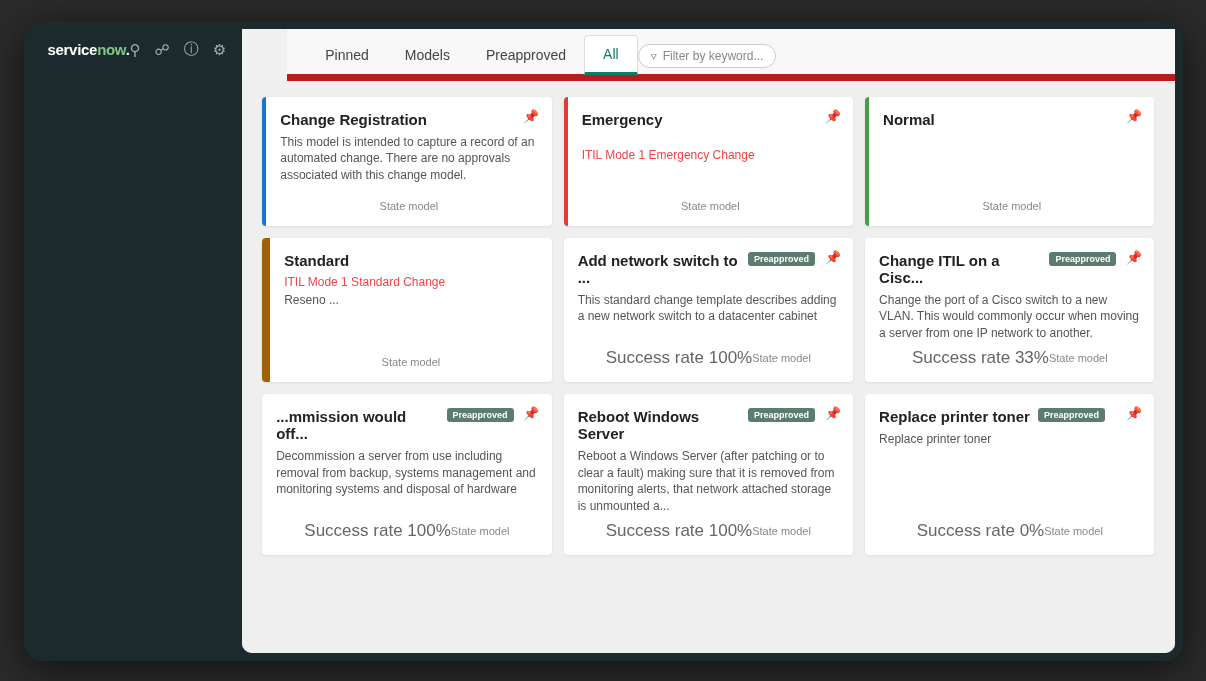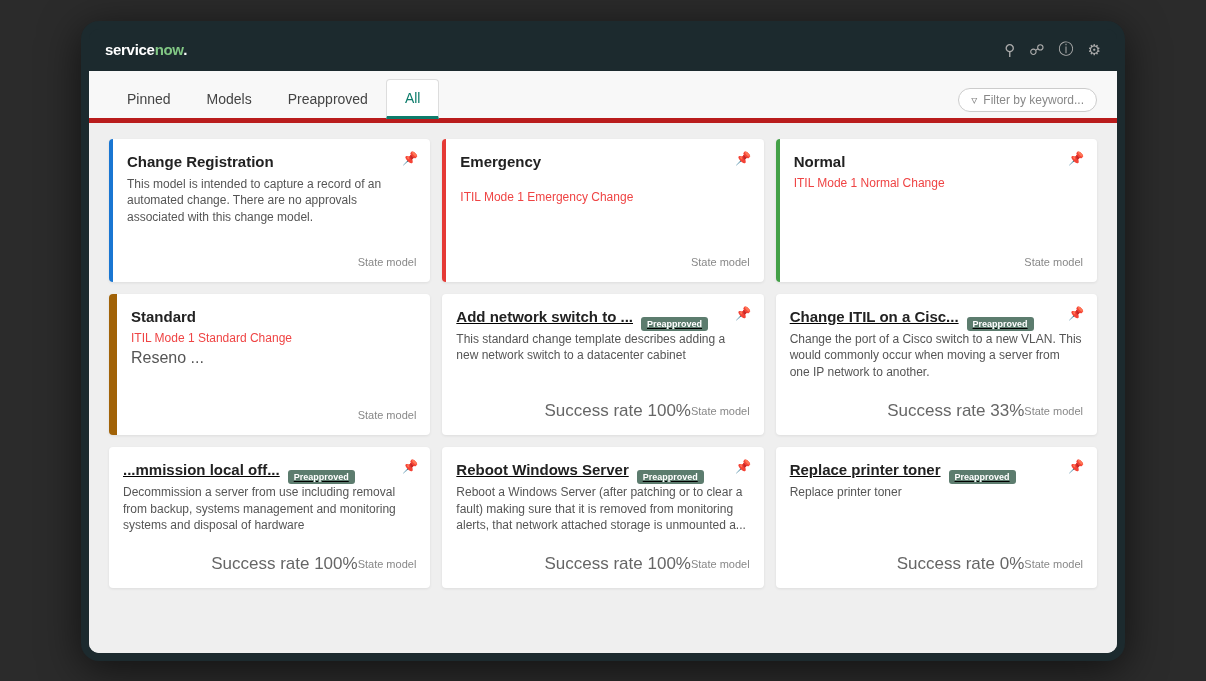--- a/index.html
+++ b/index.html
@@ -5,28 +5,28 @@
     * { box-sizing: border-box; margin: 0; padding: 0; }
     body {
       background: #2b2b2b;
       display: flex;
       align-items: center;
       justify-content: center;
       min-height: 100vh;
       font-family: -apple-system, BlinkMacSystemFont, 'Segoe UI', Arial, sans-serif;
     }
     .device-frame {
-      width: 1044px;
+      width: 1159px;
       height: 640px;
       background: #1c2a2e;
       border-radius: 18px;
       padding: 8px;
       box-shadow: 0 8px 40px rgba(0,0,0,0.6);
       display: flex;
-      flex-direction: column;
+      flex-direction: row;
     }
     .topbar {
       background: #1c2a2e;
       height: 42px;
       display: flex;
       align-items: center;
       justify-content: space-between;
       padding: 0 16px;
       border-radius: 10px 10px 0 0;
       flex-shrink: 0;
@@ -51,27 +51,27 @@
     .main-content {
       background: #f0f0f0;
       flex: 1;
       border-radius: 0 0 10px 10px;
       overflow: hidden;
       display: flex;
       flex-direction: column;
     }
     .tabs-bar {
       background: #f8f8f8;
-      border-bottom: 5px solid #b91c1c;
+      border-bottom: 7px solid #b91c1c;
       display: flex;
       align-items: flex-end;
       padding: 0 20px;
-      justify-content: space-between;
       height: 52px;
       flex-shrink: 0;
+      margin-left: 45px;
     }
     .tabs {
       display: flex;
       align-items: flex-end;
       gap: 0;
     }
     .tab {
       padding: 10px 18px;
       font-size: 14px;
       color: #444;
@@ -129,23 +129,23 @@
       padding-right: 24px;
     }
     .card-desc {
       font-size: 12px;
       color: #555;
       line-height: 1.4;
       flex: 1;
     }
     .card-footer {
       display: flex;
-      justify-content: flex-end;
-      align-items: center;
-      margin-top: 20px;
+      justify-content: center;
+      align-items: center;
+      margin-top: 6px;
       font-size: 11px;
       color: #888;
     }
     .pin-icon {
       position: absolute;
       top: 12px;
       right: 12px;
       font-size: 13px;
       color: #555;
       cursor: pointer;
@@ -156,40 +156,39 @@
       color: white;
       font-size: 9px;
       padding: 2px 6px;
       border-radius: 3px;
       font-weight: 600;
       margin-left: 4px;
       vertical-align: middle;
     }
     .card-title-row {
       display: flex;
-      align-items: flex-end;
+      align-items: flex-start;
       gap: 4px;
       padding-right: 24px;
-      text-decoration: underline;
     }
     .card-subtitle {
       font-size: 12px;
       color: #ef4444;
       margin-bottom: 4px;
     }
     .success-rate {
       font-size: 17px;
       color: #666;
     }
     .state-model {
       font-size: 11px;
       color: #888;
     }
     .reseno {
-      font-size: 16px;
+      font-size: 12px;
       color: #555;
     }
   </style>
 </head>
 <body>
 
 <div class="device-frame">
 
   <div class="topbar">
     <div class="logo">
@@ -238,21 +237,20 @@
           <div style="flex:1;"></div>
           <div class="card-footer">
             <span></span>
             <span class="state-model">State model</span>
           </div>
           <span class="pin-icon">📌</span>
         </div>
 
         <div class="card card-left-border-green">
           <div class="card-title">Normal</div>
-          <div class="card-subtitle">ITIL Mode 1 Normal Change</div>
           <div style="flex:1;"></div>
           <div class="card-footer">
             <span></span>
             <span class="state-model">State model</span>
           </div>
           <span class="pin-icon">📌</span>
         </div>
       </div>
 
       <div style="display:grid; grid-template-columns:1fr 1fr 1fr; gap:12px; margin-bottom:12px;">
@@ -293,21 +291,21 @@
             <span class="state-model">State model</span>
           </div>
           <span class="pin-icon" style="font-size:13px; color:#888;">📌</span>
         </div>
       </div>
 
       <div style="display:grid; grid-template-columns:1fr 1fr 1fr; gap:12px;">
 
         <div class="card">
           <div class="card-title-row">
-            <span class="card-title" style="padding-right:0;">...mmission local off...</span>
+            <span class="card-title" style="padding-right:0;">...mmission would off...</span>
             <span class="badge">Preapproved</span>
           </div>
           <div class="card-desc">Decommission a server from use including removal from backup, systems management and monitoring systems and disposal of hardware</div>
           <div class="card-footer">
             <span class="success-rate">Success rate 100%</span>
             <span class="state-model">State model</span>
           </div>
           <span class="pin-icon" style="font-size:13px; color:#888;">📌</span>
         </div>
 

